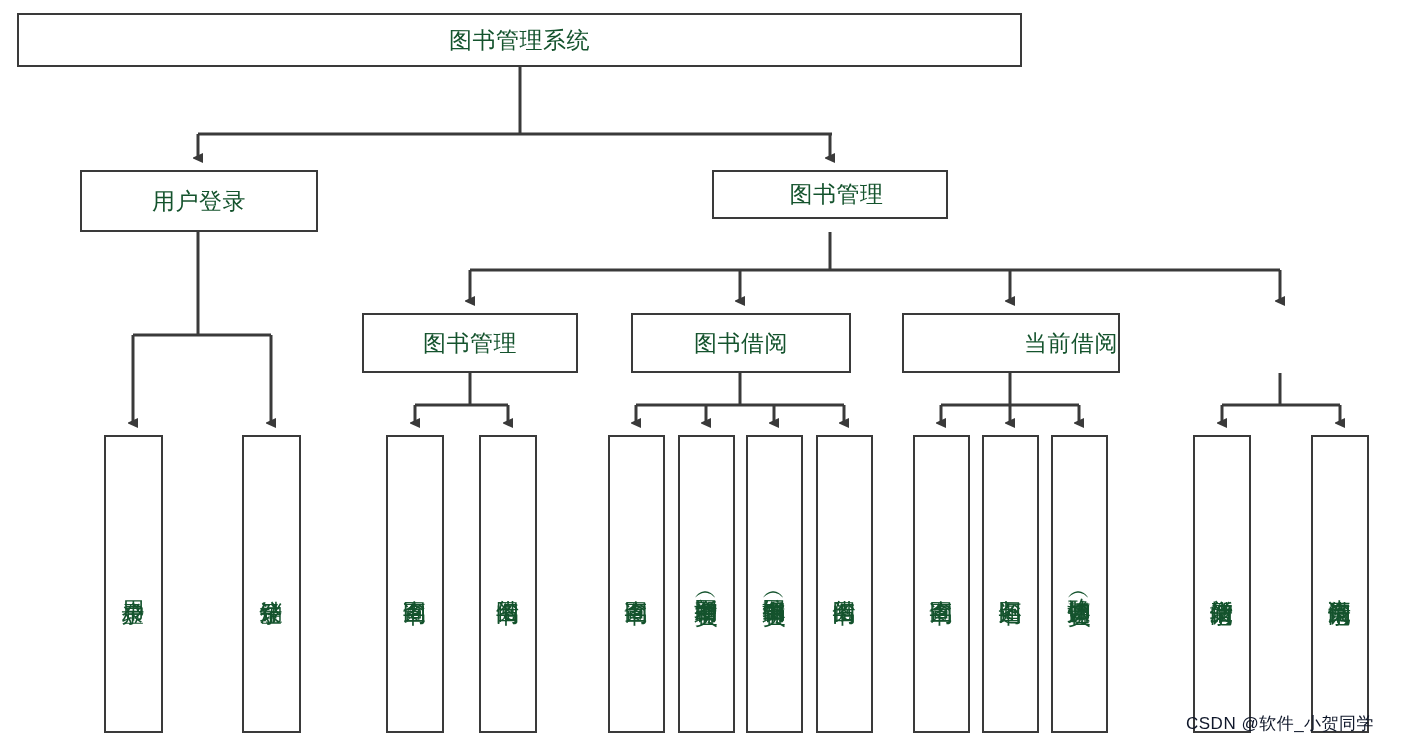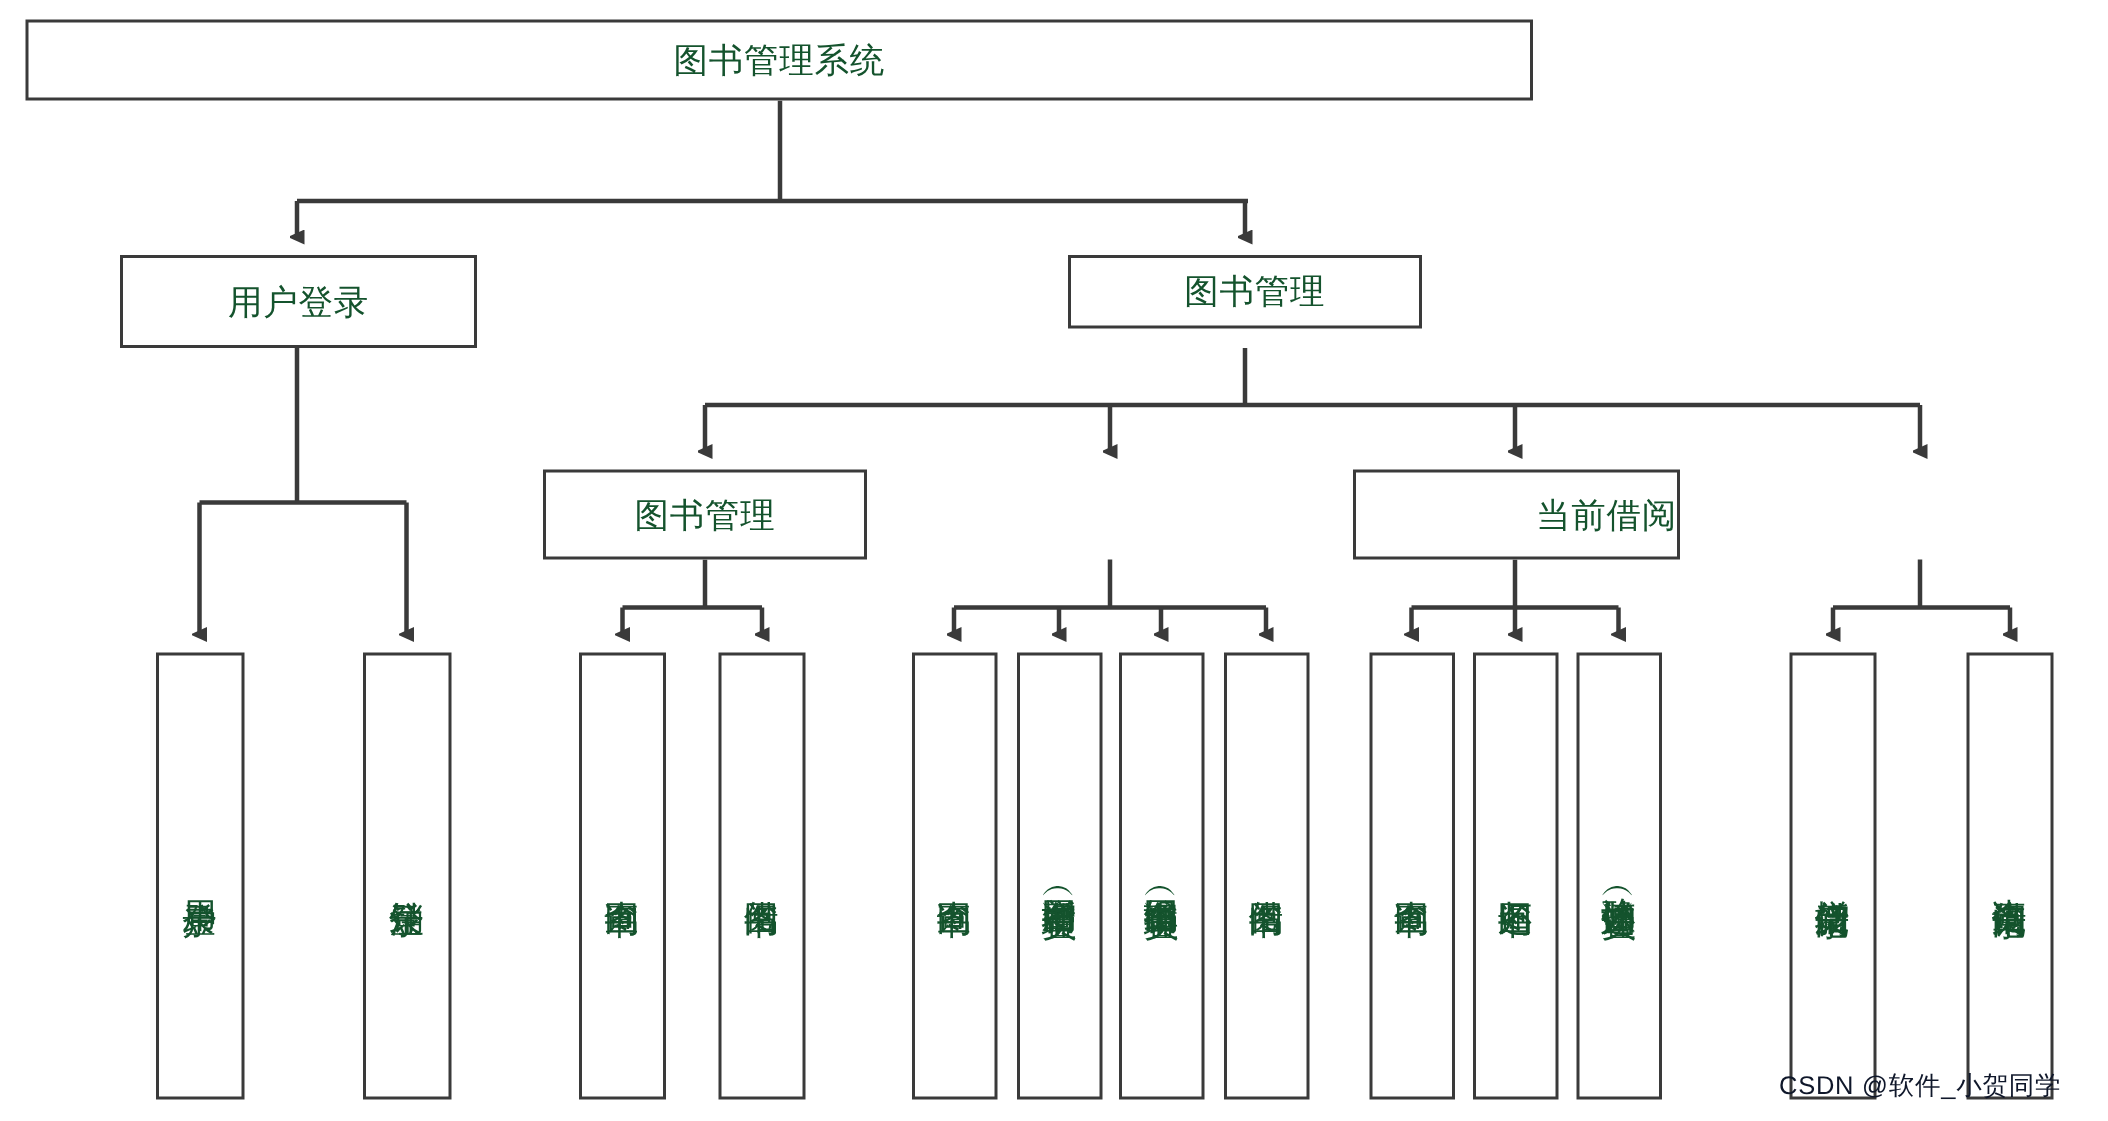--- a/index.html
+++ b/index.html
@@ -125,20 +125,23 @@
   <div class="node horiz" style="left:80px; top:170px; width:238px; height:62px;">
     <span>用户登录</span>
   </div>
   <div class="node horiz" style="left:712px; top:170px; width:236px; height:49px;padding-left:13px;">
     <span>图书管理</span>
   </div>
 
   <div class="node horiz" style="left:362px; top:313px; width:216px; height:60px;">
     <span>图书管理</span>
   </div>
+  <div class="node horiz" style="left:631px; top:313px; width:220px; height:60px;">
+    <span>图书借阅</span>
+  </div>
   <div class="node horiz" style="left:902px; top:313px; width:218px; height:60px;justify-content:flex-end;">
     <span>当前借阅</span>
   </div>
 
   <div class="node vert" style="left:104px; top:435px; width:59px; height:298px;">
     <span class="vtext">用户登录</span>
   </div>
   <div class="node vert" style="left:242px; top:435px; width:59px; height:298px;">
     <span class="vtext">注销登录</span>
   </div>

